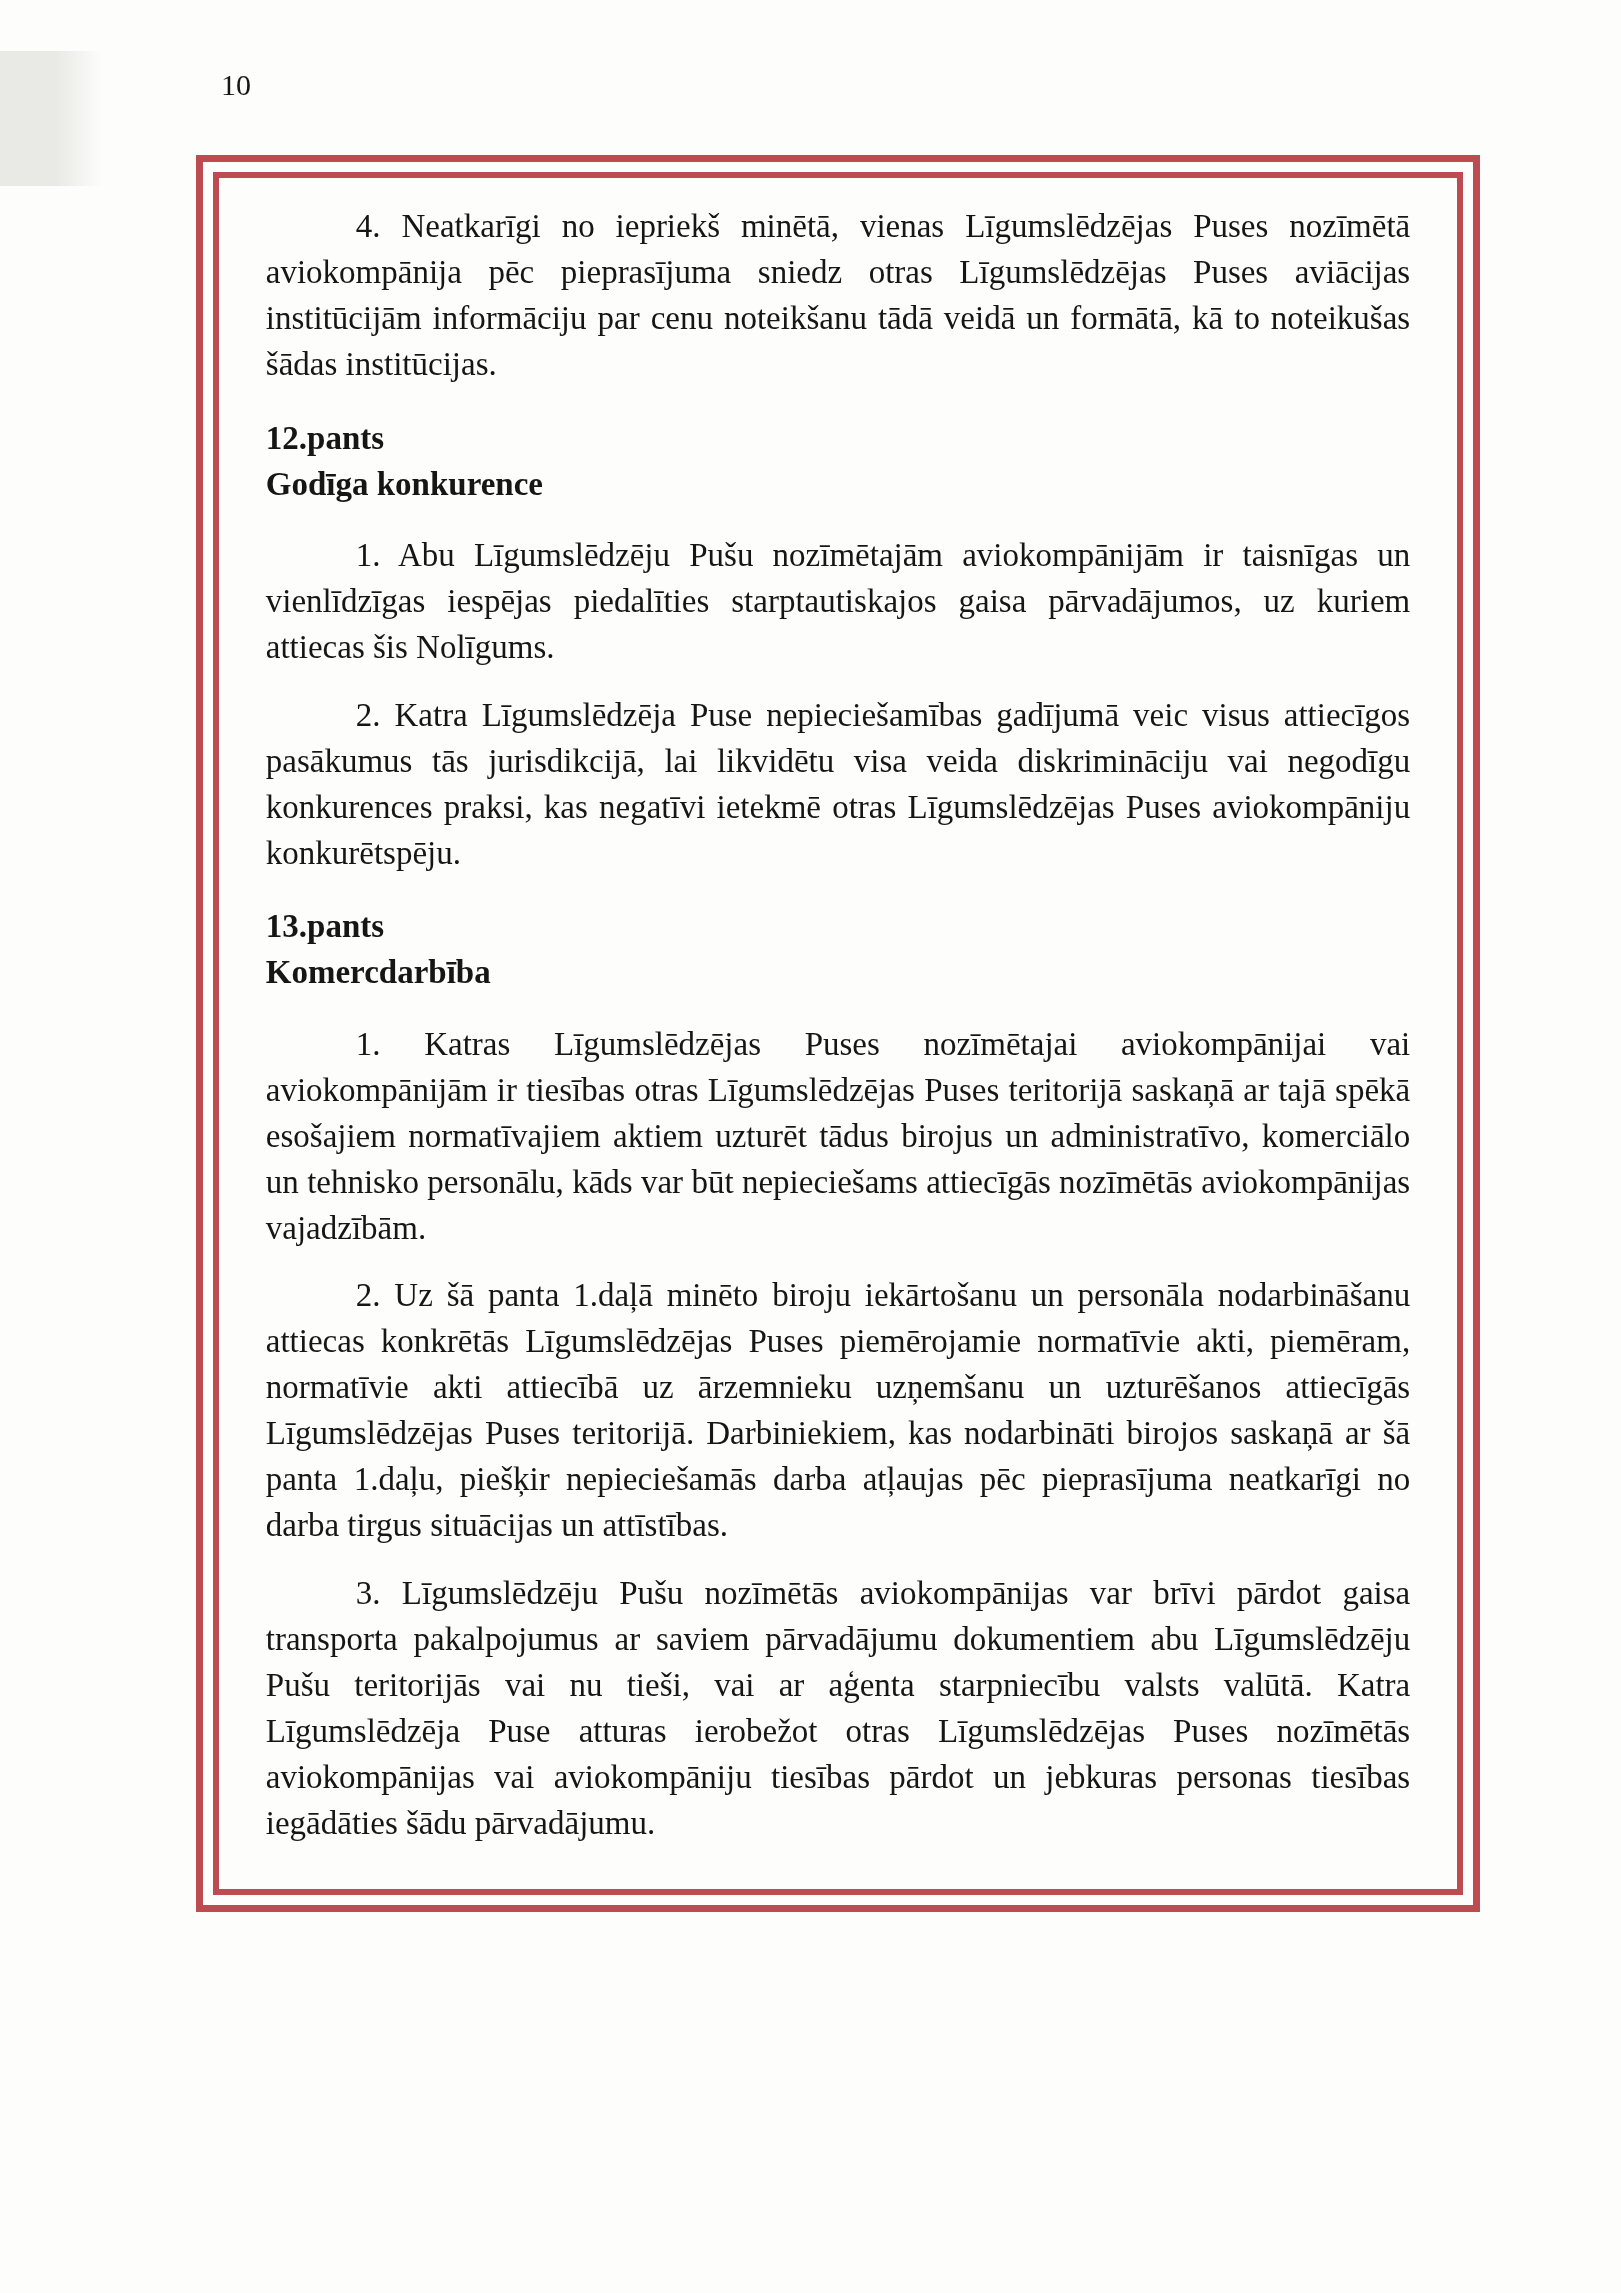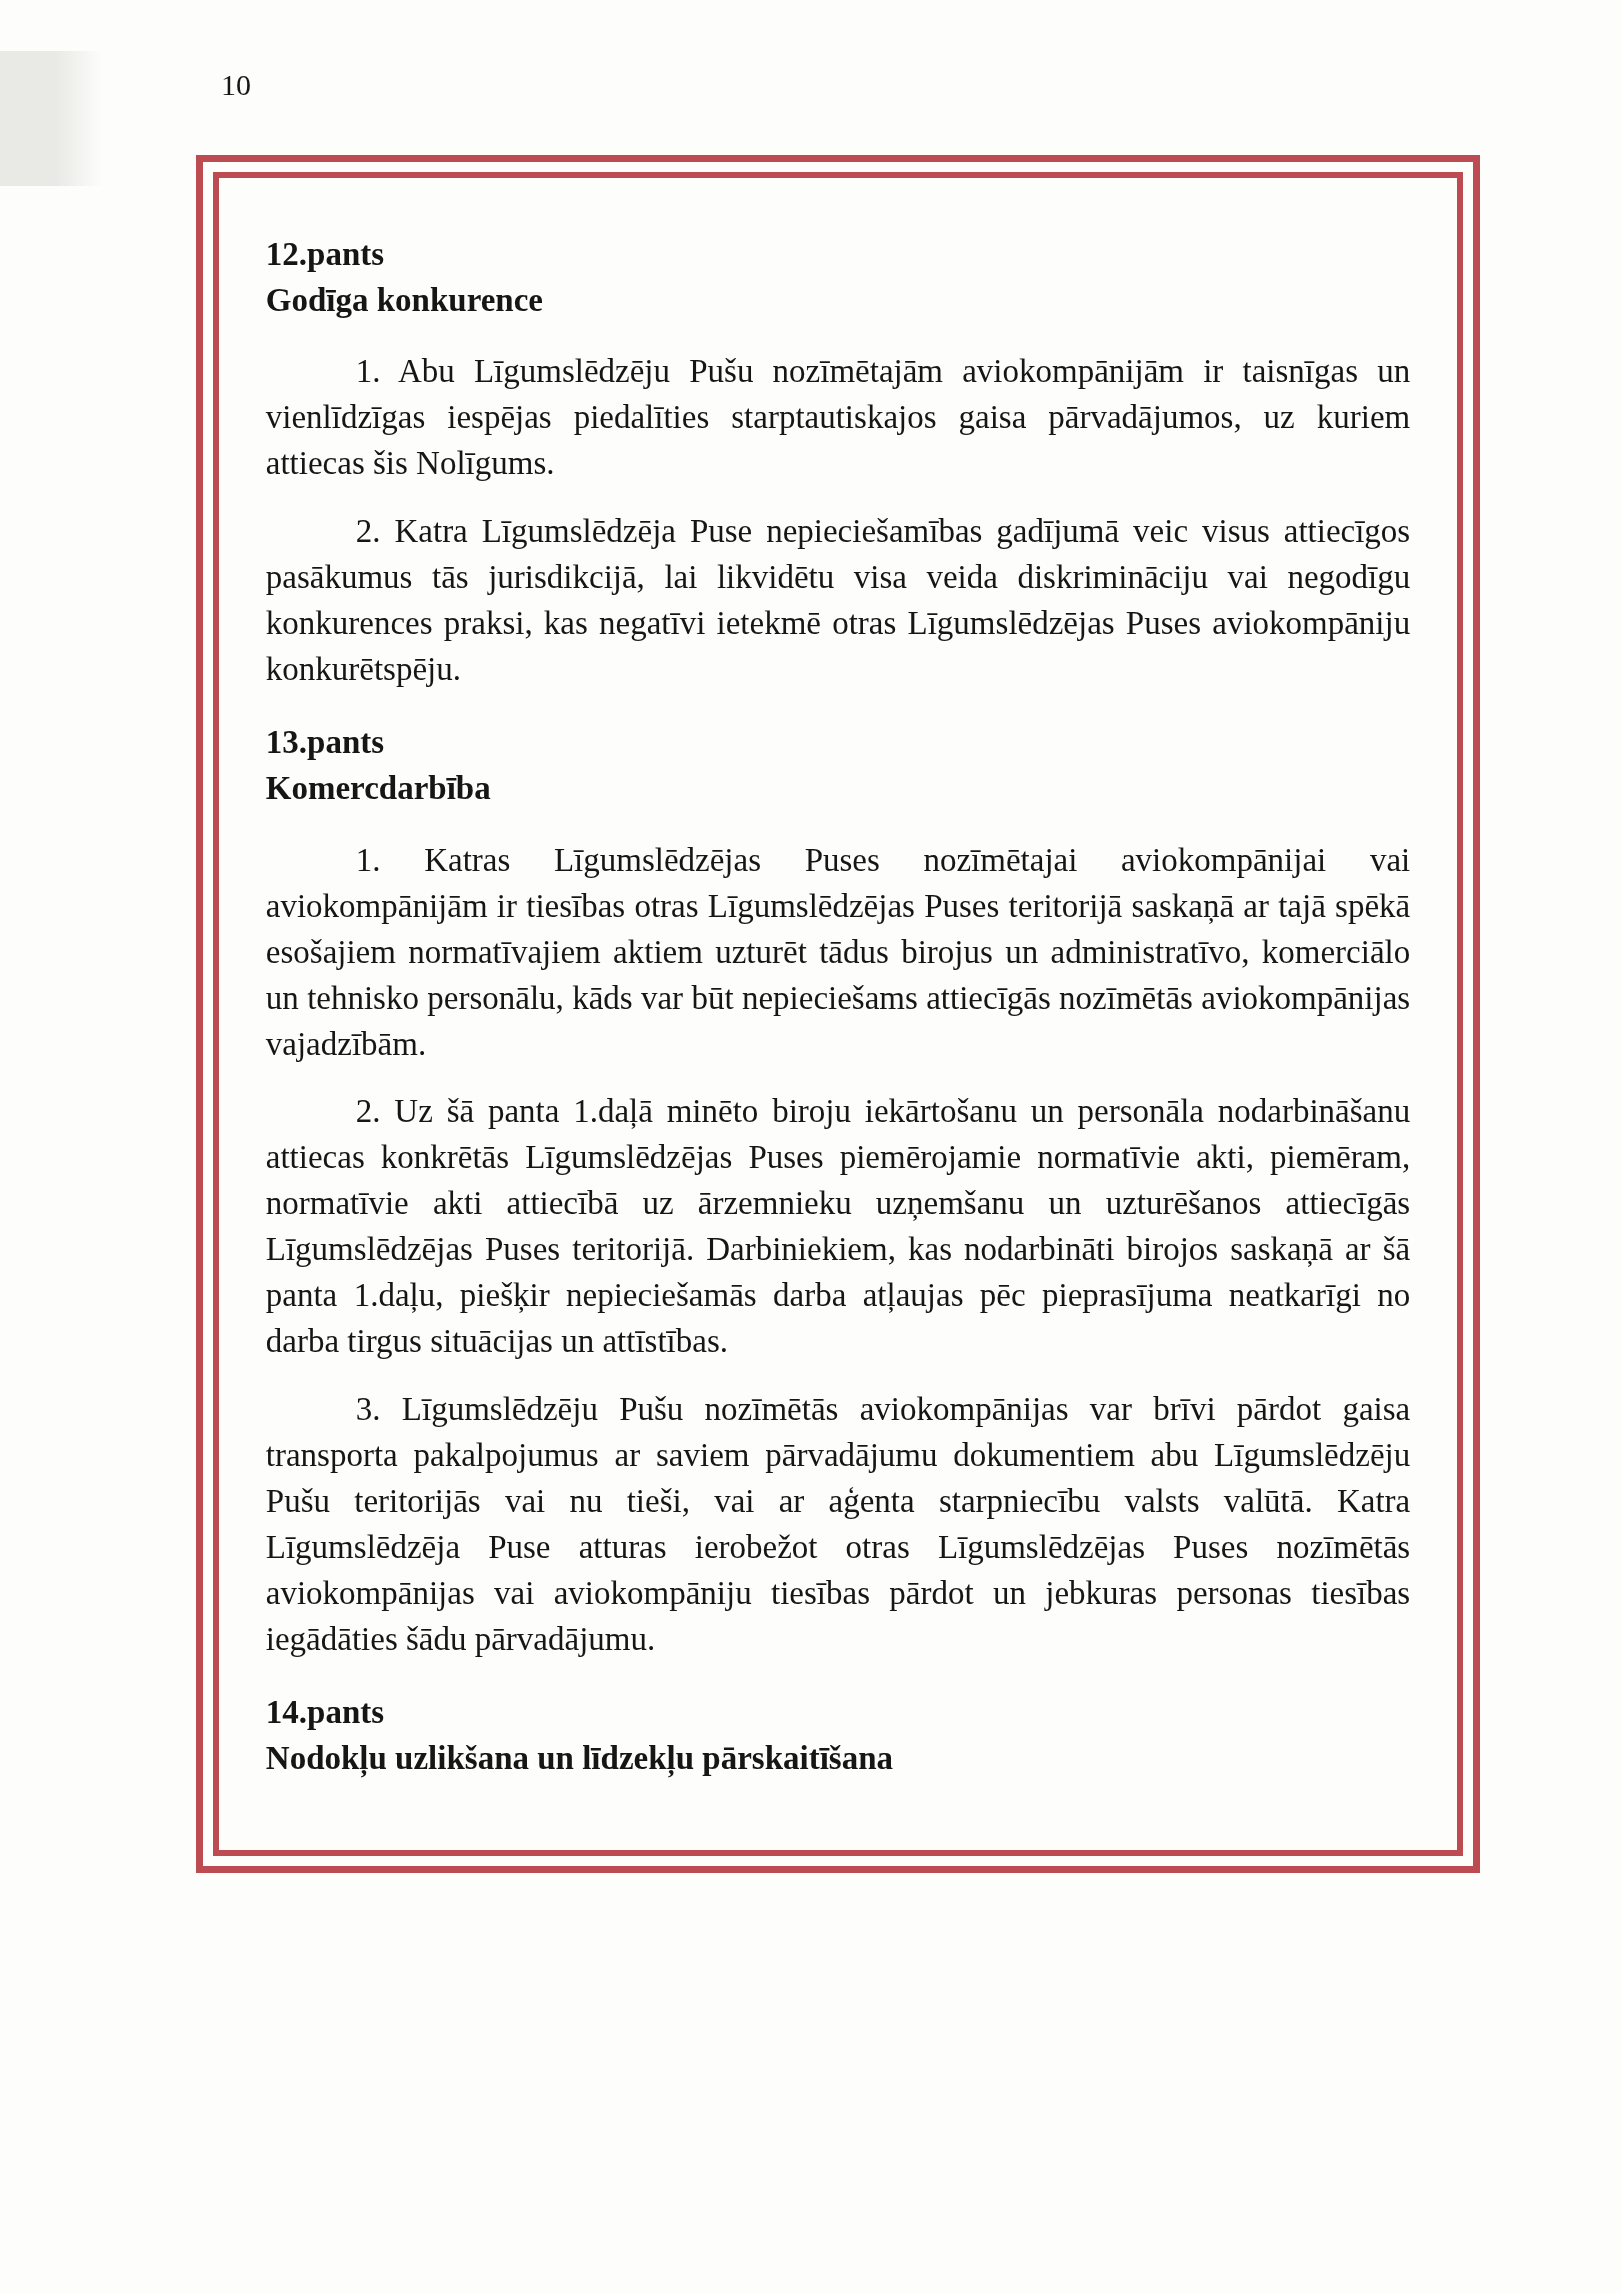--- a/index.html
+++ b/index.html
@@ -55,20 +55,21 @@
 </head>
 <body>
 
 <div class="scan-artifact"></div>
 
 <div class="page-number">10</div>
 
 <div class="frame-outer">
   <div class="frame-inner body-text">
 
+    <p>4. Neatkarīgi no iepriekš minētā, vienas Līgumslēdzējas Puses nozīmētā aviokompānija pēc pieprasījuma sniedz otras Līgumslēdzējas Puses aviācijas institūcijām informāciju par cenu noteikšanu tādā veidā un formātā, kā to noteikušas šādas institūcijas.</p>
 
     <section>
       <div class="article-heading">
         <div>12.pants</div>
         <div>Godīga konkurence</div>
       </div>
       <p>1. Abu Līgumslēdzēju Pušu nozīmētajām aviokompānijām ir taisnīgas un vienlīdzīgas iespējas piedalīties starptautiskajos gaisa pārvadājumos, uz kuriem attiecas šis Nolīgums.</p>
       <p>2. Katra Līgumslēdzēja Puse nepieciešamības gadījumā veic visus attiecīgos pasākumus tās jurisdikcijā, lai likvidētu visa veida diskrimināciju vai negodīgu konkurences praksi, kas negatīvi ietekmē otras Līgumslēdzējas Puses aviokompāniju konkurētspēju.</p>
     </section>
 
@@ -76,21 +77,17 @@
       <div class="article-heading">
         <div>13.pants</div>
         <div>Komercdarbība</div>
       </div>
       <p>1. Katras Līgumslēdzējas Puses nozīmētajai aviokompānijai vai aviokompānijām ir tiesības otras Līgumslēdzējas Puses teritorijā saskaņā ar tajā spēkā esošajiem normatīvajiem aktiem uzturēt tādus birojus un administratīvo, komerciālo un tehnisko personālu, kāds var būt nepieciešams attiecīgās nozīmētās aviokompānijas vajadzībām.</p>
       <p>2. Uz šā panta 1.daļā minēto biroju iekārtošanu un personāla nodarbināšanu attiecas konkrētās Līgumslēdzējas Puses piemērojamie normatīvie akti, piemēram, normatīvie akti attiecībā uz ārzemnieku uzņemšanu un uzturēšanos attiecīgās Līgumslēdzējas Puses teritorijā. Darbiniekiem, kas nodarbināti birojos saskaņā ar šā panta 1.daļu, piešķir nepieciešamās darba atļaujas pēc pieprasījuma neatkarīgi no darba tirgus situācijas un attīstības.</p>
       <p>3. Līgumslēdzēju Pušu nozīmētās aviokompānijas var brīvi pārdot gaisa transporta pakalpojumus ar saviem pārvadājumu dokumentiem abu Līgumslēdzēju Pušu teritorijās vai nu tieši, vai ar aģenta starpniecību valsts valūtā. Katra Līgumslēdzēja Puse atturas ierobežot otras Līgumslēdzējas Puses nozīmētās aviokompānijas vai aviokompāniju tiesības pārdot un jebkuras personas tiesības iegādāties šādu pārvadājumu.</p>
     </section>
 
     <section>
-      <div class="article-heading">
-        <div>14.pants</div>
-        <div>Nodokļu uzlikšana un līdzekļu pārskaitīšana</div>
-      </div>
     </section>
 
   </div>
 </div>
 
 
 </body></html>

